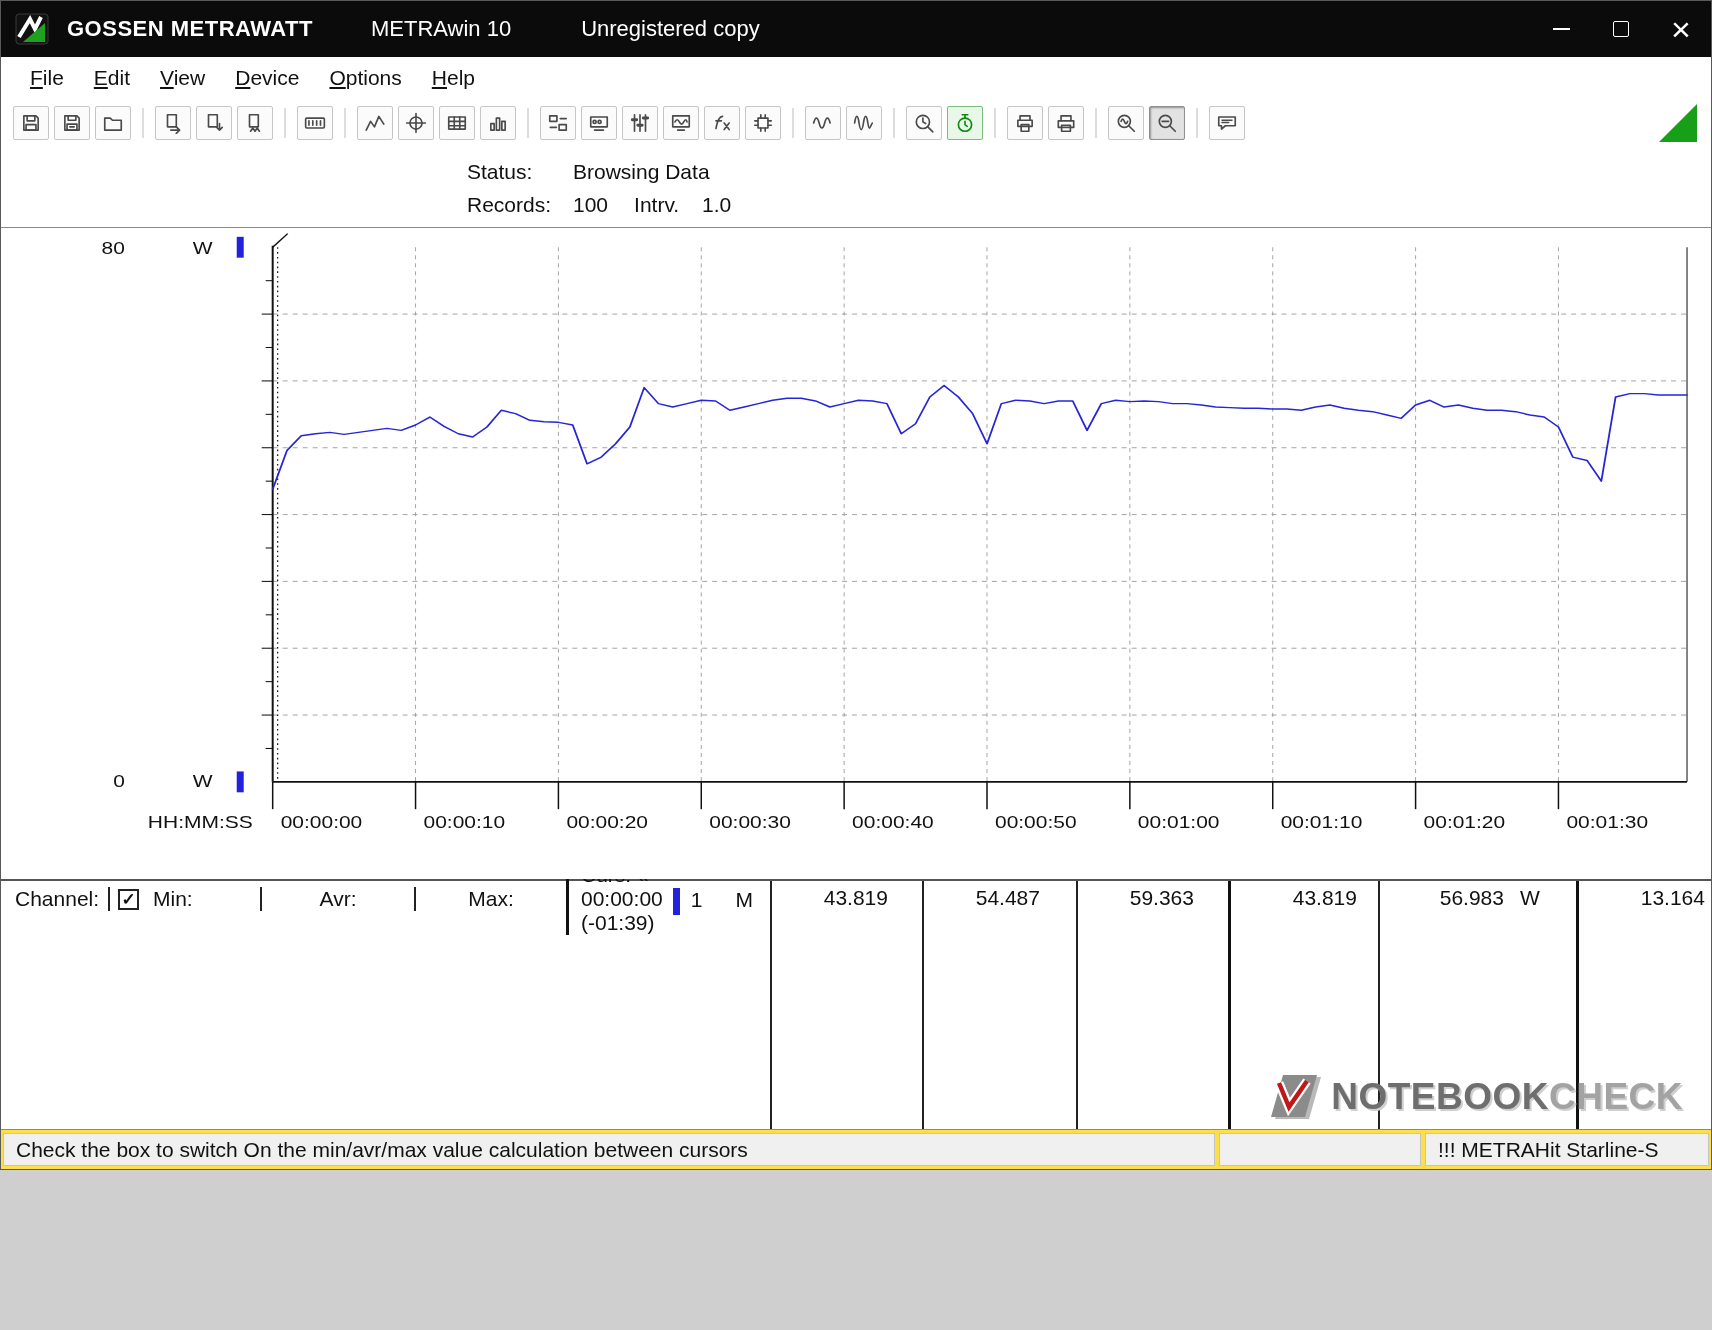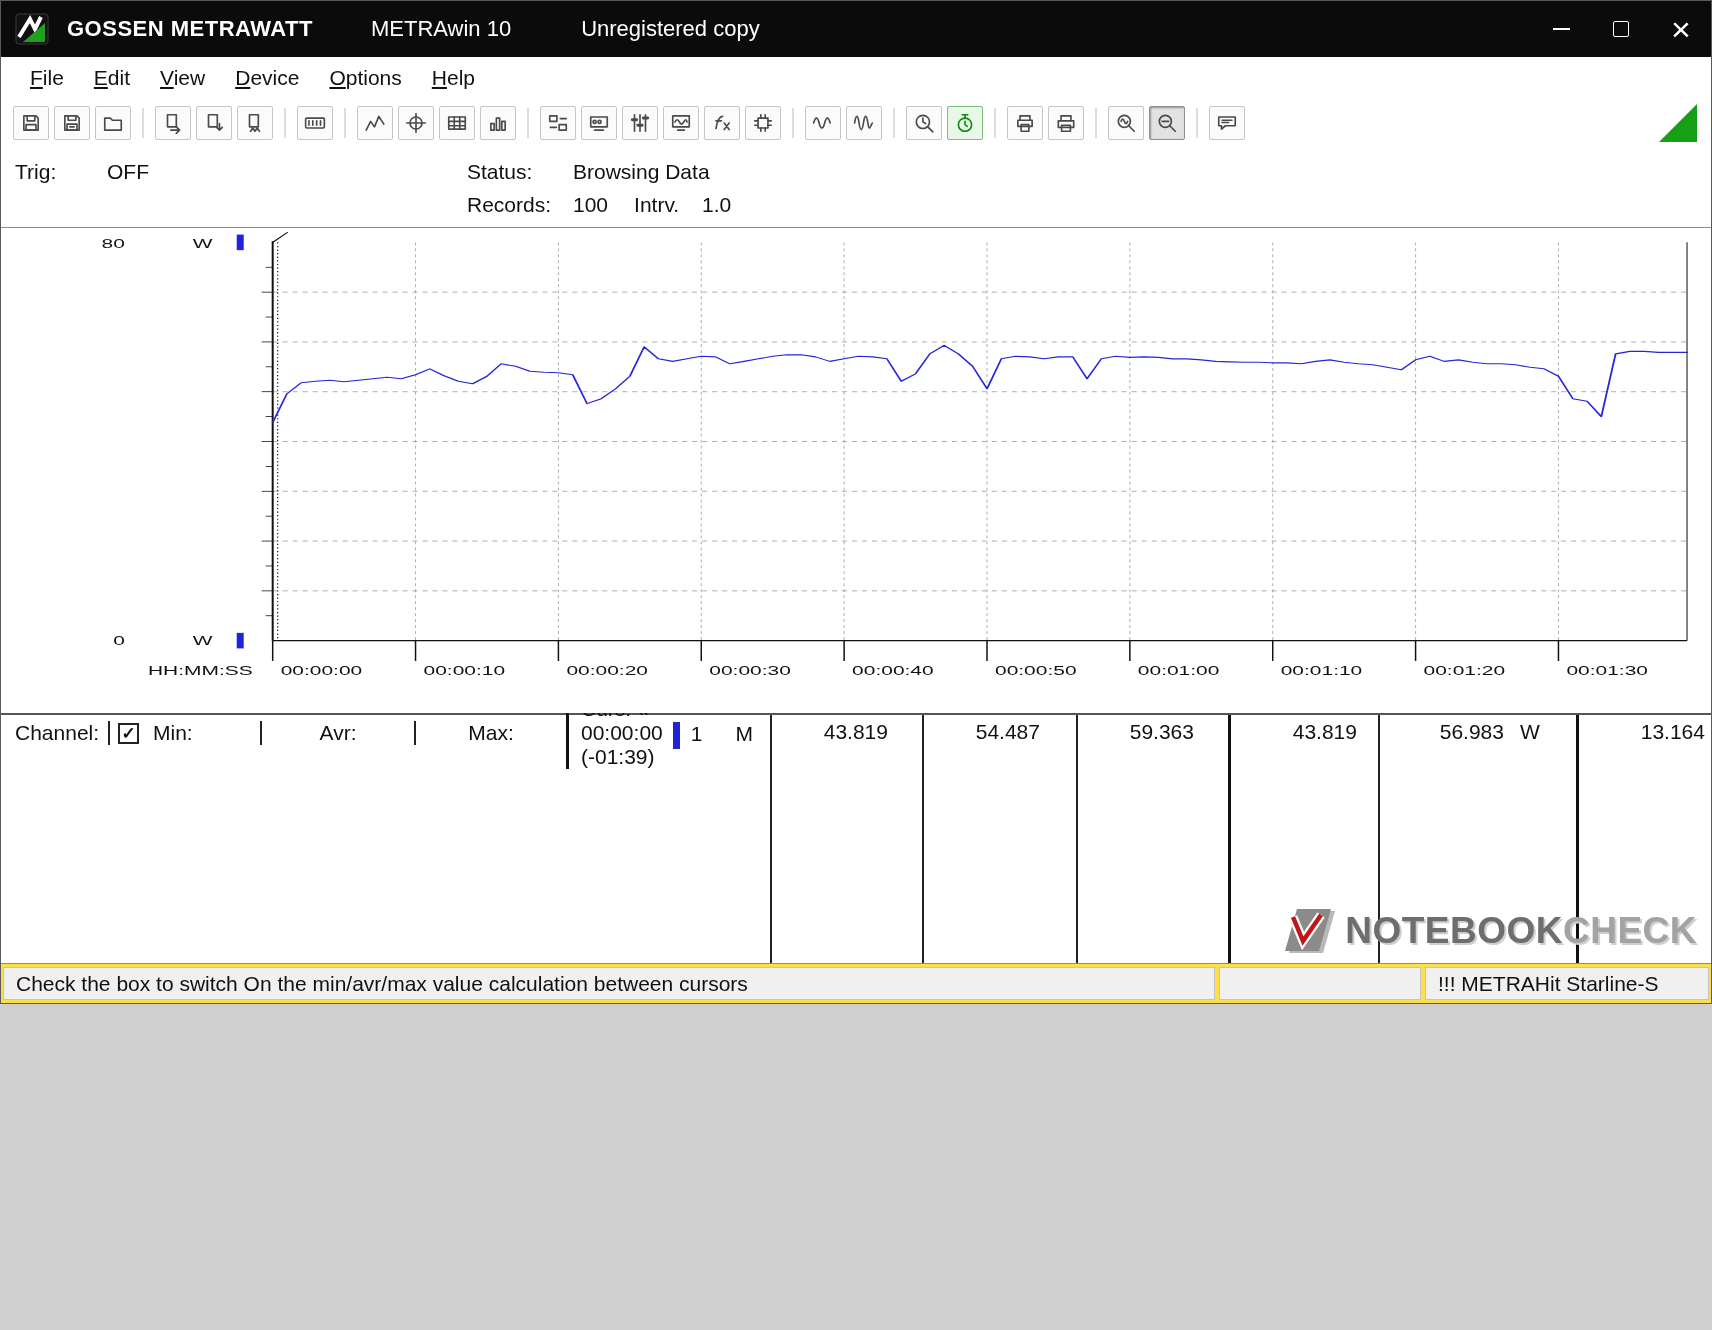--- a/index.html
+++ b/index.html
@@ -1,17 +1,17 @@
 <!DOCTYPE html>
 <html><head>
 <meta charset="utf-8">
 <style>
   html,body{margin:0;padding:0;background:#cfcfcf;}
   *{box-sizing:border-box;}
-  .window{width:1712px;height:1004px;background:#fff;border:1px solid #5a5a5a;
+  .window{width:1712px;height:1170px;background:#fff;border:1px solid #5a5a5a;
     display:flex;flex-direction:column;font-family:"Liberation Sans",sans-serif;
     position:relative;overflow:hidden;color:#111;}
   
   .titlebar{height:56px;flex:0 0 56px;background:#0b0b0b;color:#fff;display:flex;align-items:center;padding:0 0 0 14px;}
   .logo{width:36px;height:36px;margin-right:16px;}
   .brand{font-size:22px;font-weight:bold;letter-spacing:.5px;}
   .apptitle{font-size:22px;margin-left:58px;}
   .license{font-size:22px;margin-left:70px;}
   .wc{margin-left:auto;display:flex;align-items:stretch;height:100%;}
   .wc-btn{width:60px;display:flex;align-items:center;justify-content:center;cursor:default;}
@@ -66,21 +66,21 @@
   .chan-marker{width:7px;height:27px;background:#2222dd;margin-top:2px;}
   .chan-num{margin-top:2px;}
   .chan-mode{margin:2px 0 0 22px;}
   
   .statusbar{height:40px;flex:0 0 40px;background:#fde047;border-top:1px solid #8a8a8a;display:flex;font-size:21px;}
   .sb-cell{margin:3px 2px;border:1px solid #c4c4c4;display:flex;align-items:center;padding-left:12px;background:#f0f0f0;white-space:nowrap;overflow:hidden;}
   .sb-msg{flex:0 0 1212px;}
   .sb-gap{flex:0 0 202px;}
   .sb-dev{flex:1;}
   
-  .watermark{position:absolute;right:14px;bottom:42px;display:flex;align-items:center;gap:6px;z-index:6;}
+  .watermark{position:absolute;right:28px;bottom:42px;display:flex;align-items:center;gap:6px;z-index:6;}
   .wm-text{font-size:37px;font-weight:bold;color:#6e6e6e;letter-spacing:.5px;text-shadow:2px 2px 0 #cfcfcf;}
   .wm-text .lt{color:#a3a3a3;font-weight:bold;}
 </style>
 </head>
 <body>
 
 <div class="window">
 
   <div class="titlebar">
     <svg class="logo" viewBox="0 0 36 36">
@@ -283,24 +283,20 @@
       <div class="tbtn">
         <svg viewBox="0 0 20 20">
           <path d="M2.5 4.5h15v8h-9l-3.5 3v-3h-2.5z"></path>
           <path d="M5.5 7.5h9M5.5 9.5h6"></path>
         </svg>
       </div>
     </div>
 
   <div class="infobar">
     <div class="info-col1">
-      <div class="info-row">
-        <span class="ilabel">Trig:</span>
-        <span class="ival">OFF</span>
-      </div>
     </div>
     <div class="info-col2">
       <div class="info-row">
         <span class="ilabel-wide">Status:</span>
         <span class="ival">Browsing Data</span>
       </div>
       <div class="info-row">
         <span class="ilabel-wide">Records:</span>
         <span class="ival">100</span>
         <span class="intrv-group">

